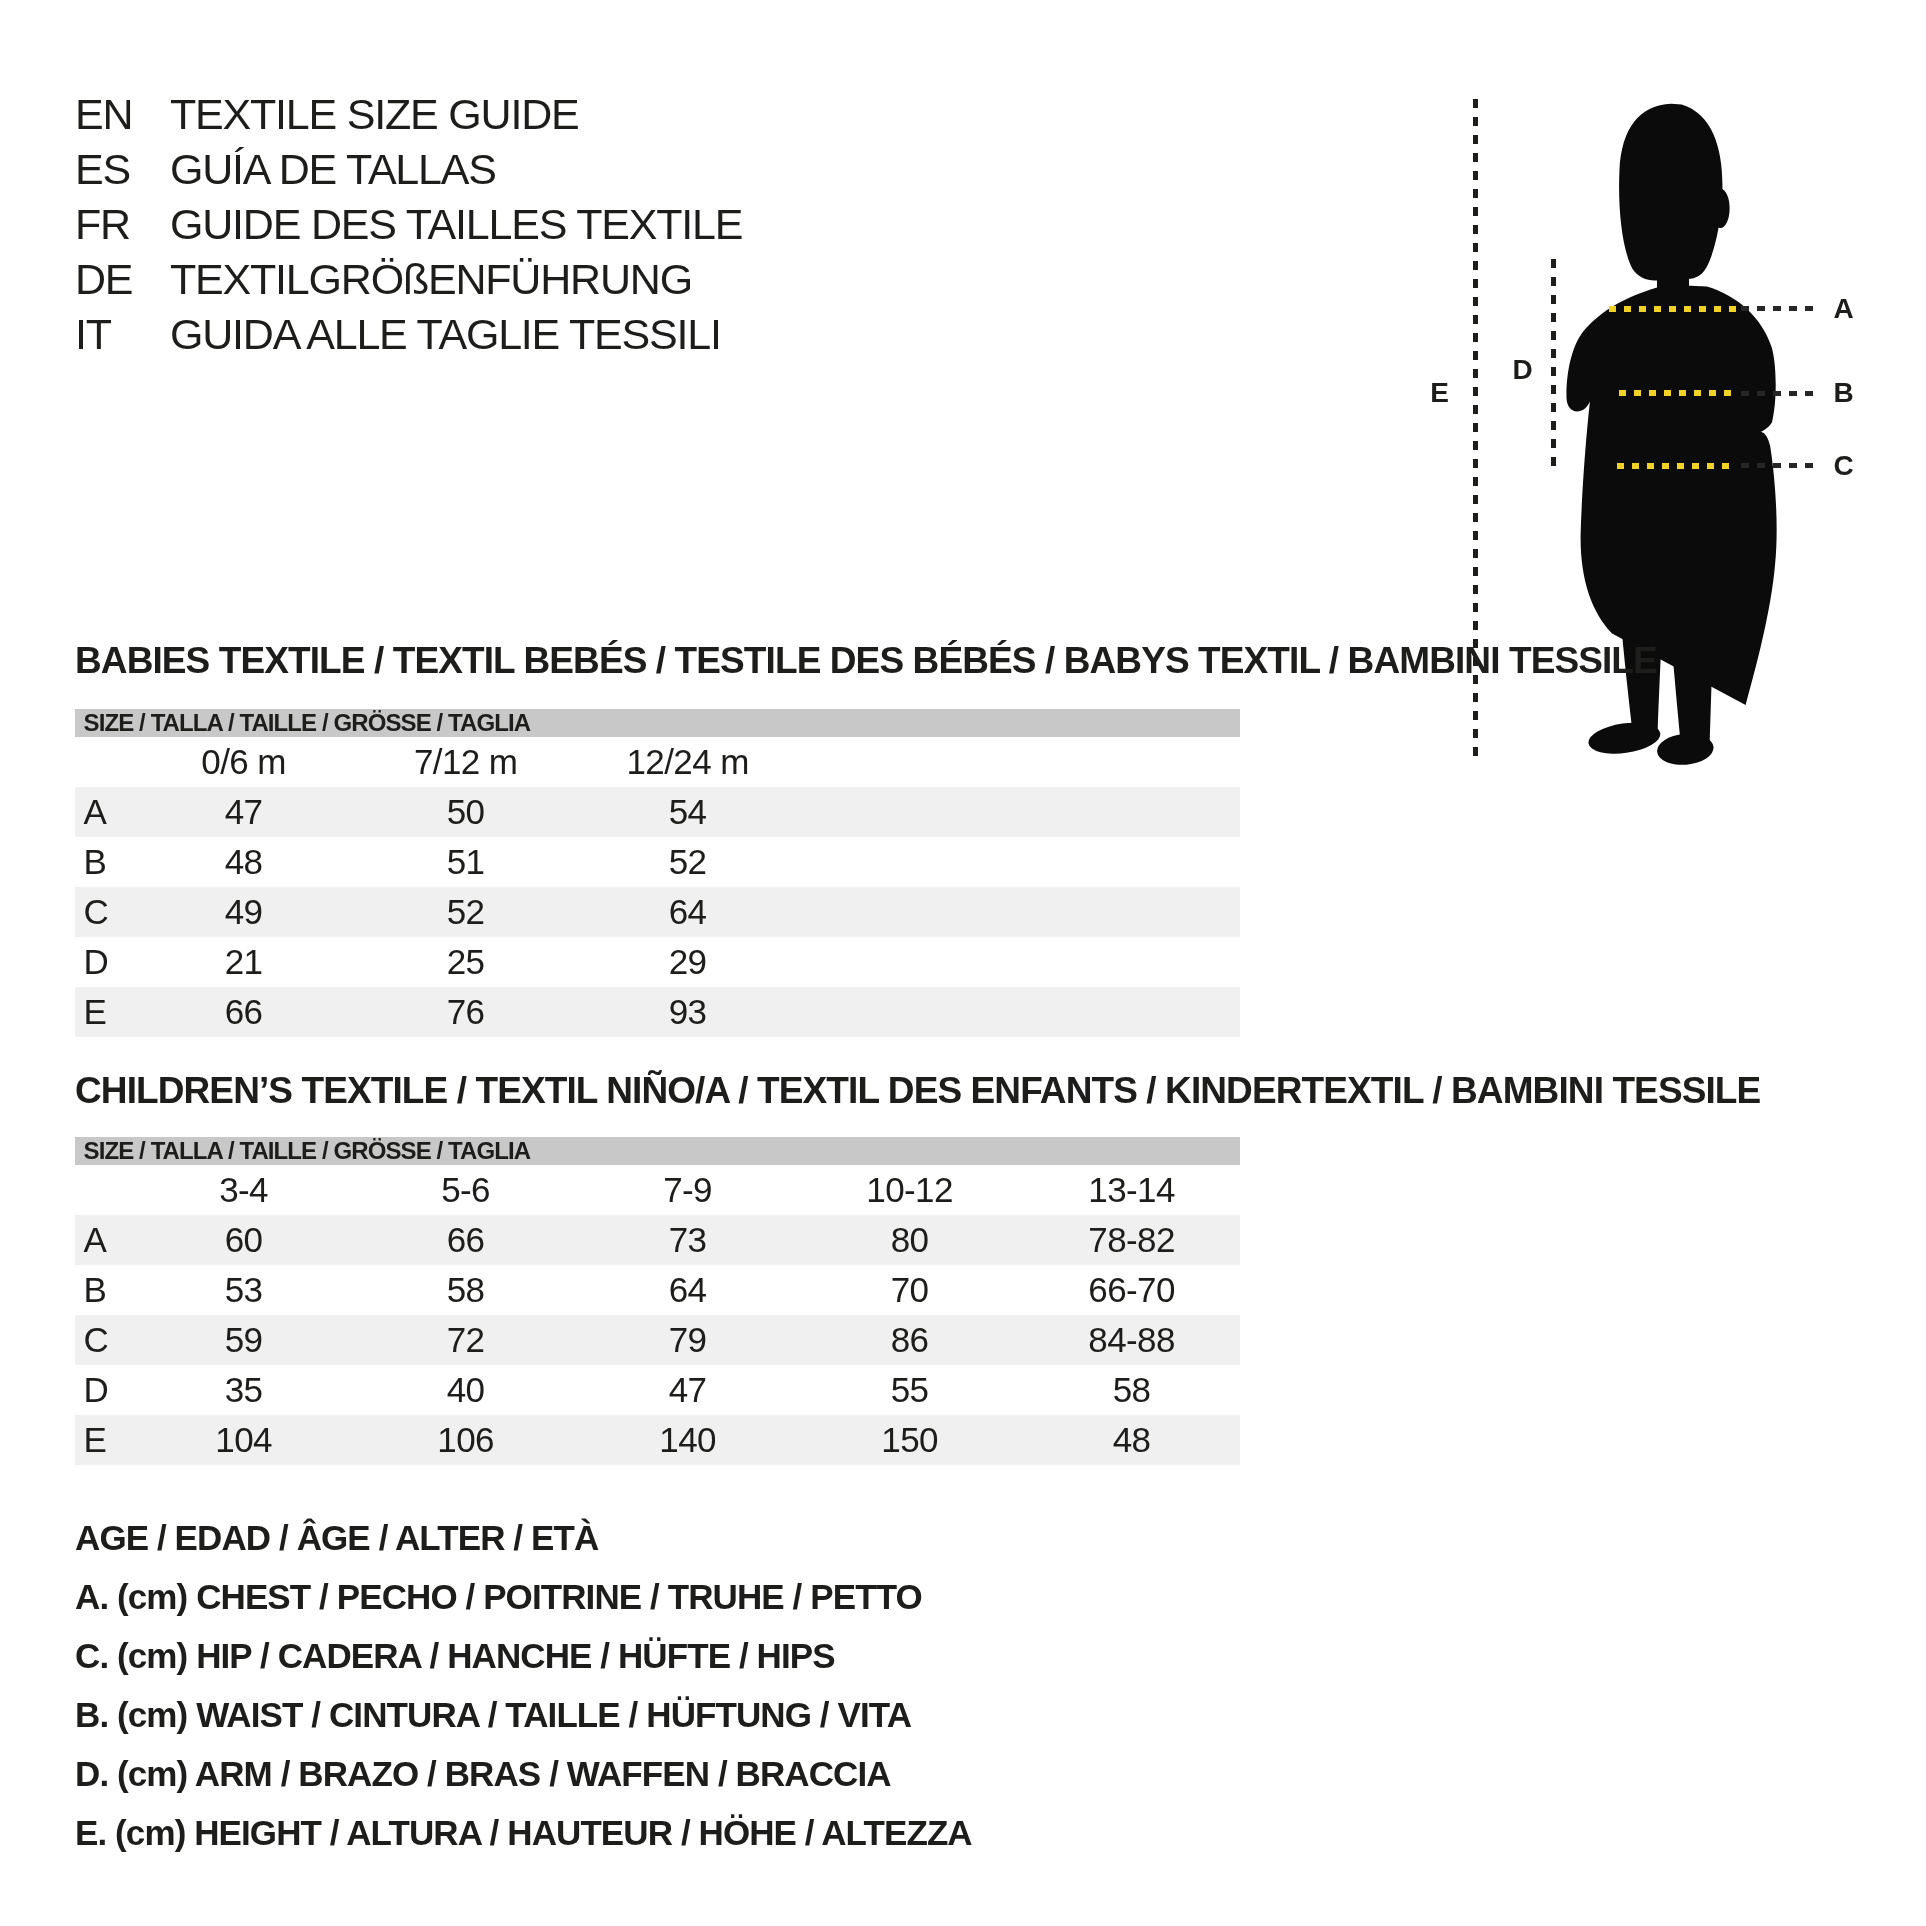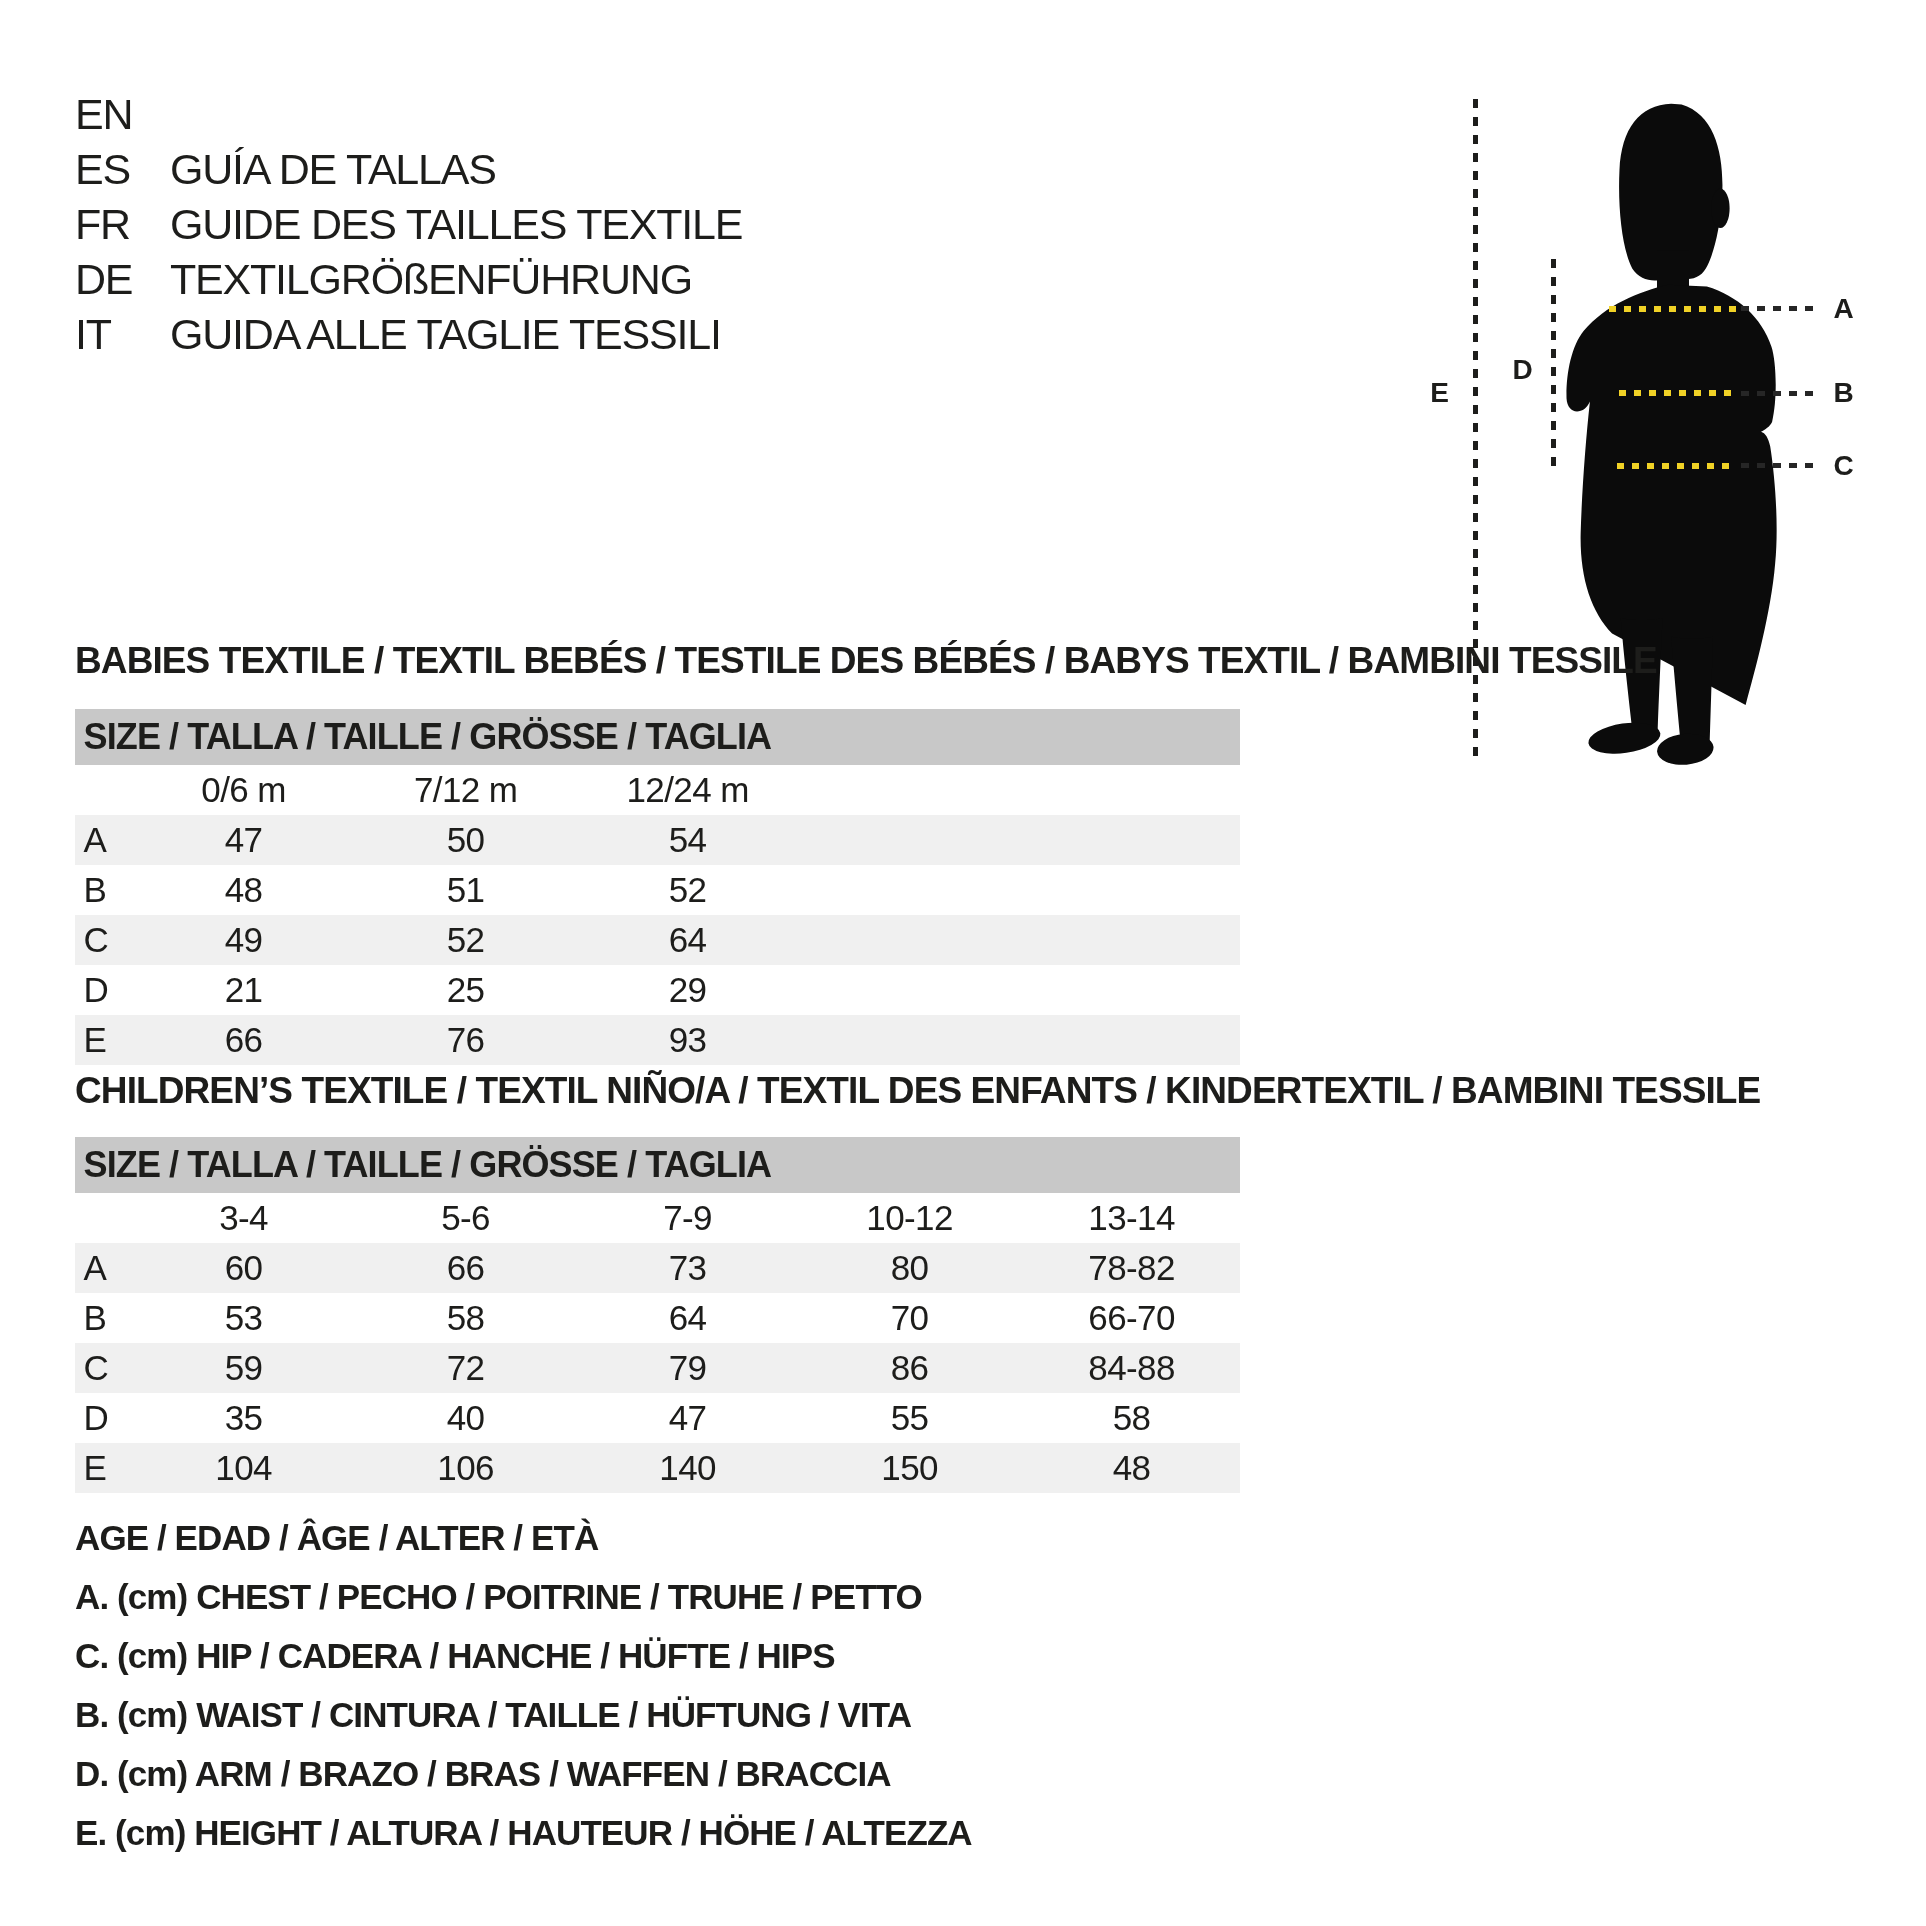--- a/index.html
+++ b/index.html
@@ -17,22 +17,22 @@
 
   
   .section-head{font-size:37px;font-weight:700;letter-spacing:-0.9px;line-height:1;white-space:nowrap;}
   .head-babies{left:75px;top:642px;}
   .head-children{left:75px;top:1072px;}
 
   
   .tbl{left:75px;width:1165px;}
   .tbl-babies{top:709px;}
   .tbl-children{top:1137px;}
-  .size-band{height:56px;background:#c8c8c8;display:flex;align-items:center;
-    padding-left:8.6px;font-size:36px;font-weight:700;letter-spacing:-0.9px;white-space:nowrap;}
+  .size-band{height:28px;background:#c8c8c8;display:flex;align-items:center;
+    padding-left:8.6px;font-size:24px;font-weight:700;letter-spacing:-0.9px;white-space:nowrap;}
   .trow{display:flex;align-items:center;height:50px;font-size:35px;letter-spacing:-0.6px;}
   .trow.shade{background:#f0f0f0;}
   .cell{flex:0 0 222px;text-align:center;}
   .cell.rowlab{flex:0 0 49px;text-align:left;padding-left:8.6px;}
 
   
   .legend{left:75px;top:1508px;}
   .legend-line{height:59px;display:flex;align-items:center;font-size:35px;font-weight:700;letter-spacing:-0.9px;white-space:nowrap;}
 
   
@@ -55,20 +55,21 @@
   .lab-c{left:1825px;top:447px;}
   .lab-d{left:1504px;top:351px;}
   .lab-e{left:1421px;top:374px;}
 </style>
 </head>
 <body>
 
 <section class="abs lang">
   <div class="lang-row">
     <span class="lang-code">EN</span>
+    <span class="lang-title">TEXTILE SIZE GUIDE</span>
   </div>
   <div class="lang-row">
     <span class="lang-code">ES</span>
     <span class="lang-title">GUÍA DE TALLAS</span>
   </div>
   <div class="lang-row">
     <span class="lang-code">FR</span>
     <span class="lang-title">GUIDE DES TAILLES TEXTILE</span>
   </div>
   <div class="lang-row">

